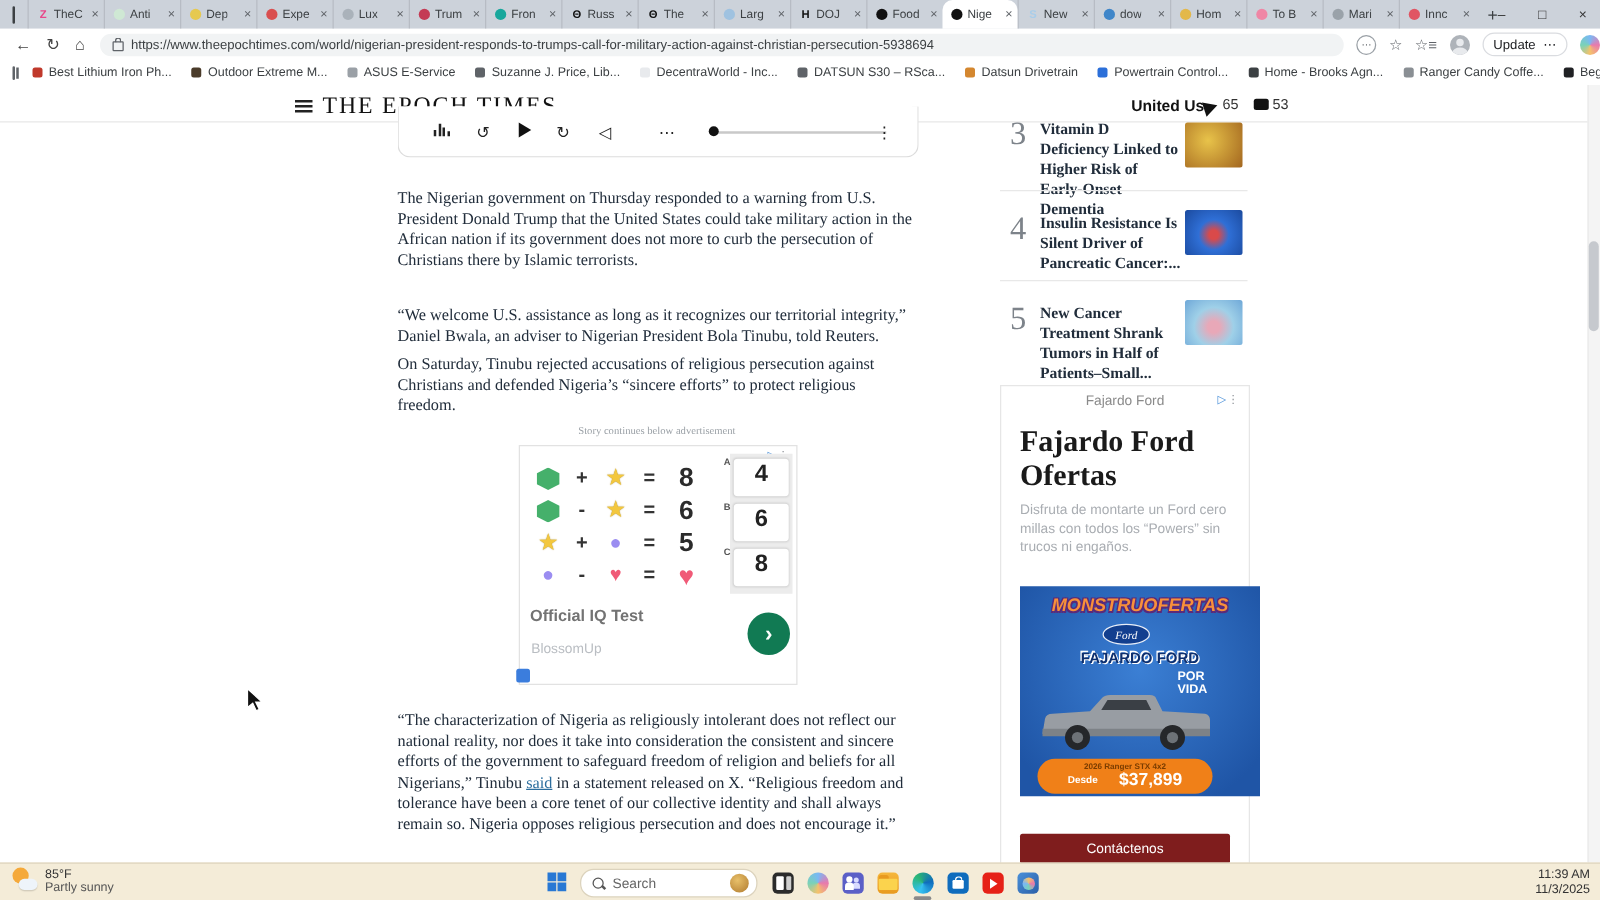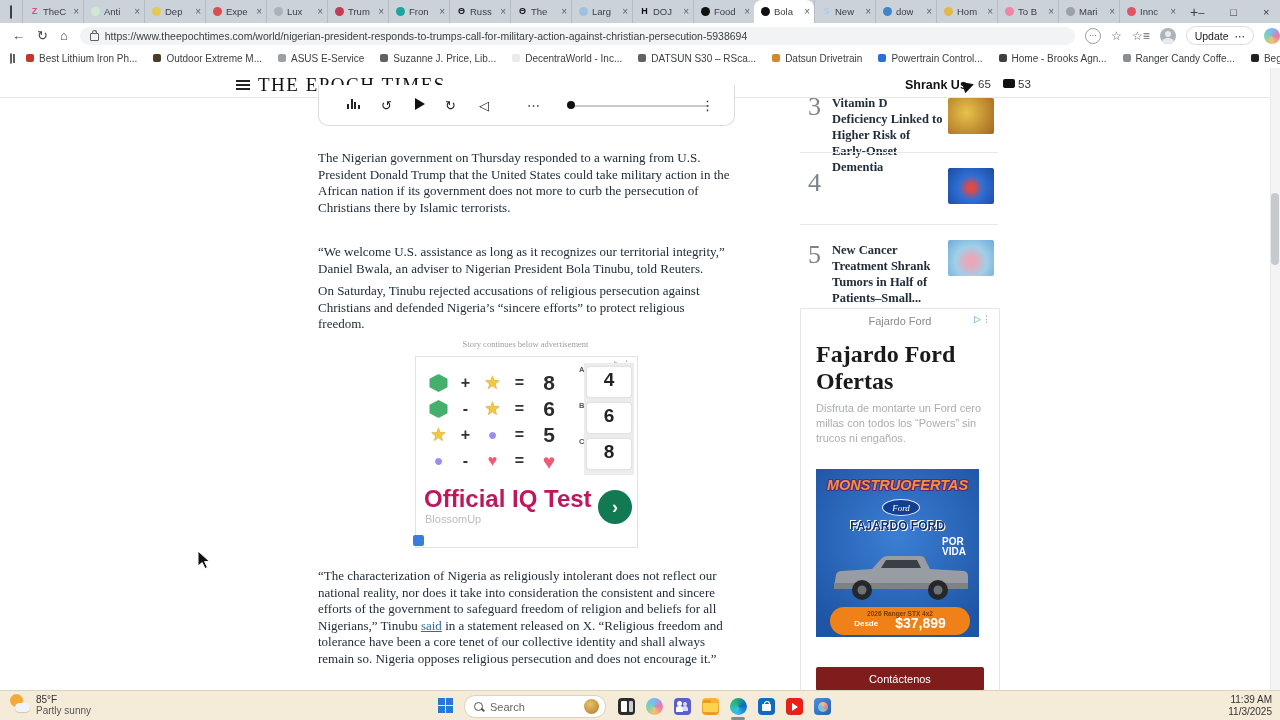--- a/index.html
+++ b/index.html
@@ -88,40 +88,40 @@
            clip-path:polygon(50% 0,95% 26%,95% 74%,50% 100%,5% 74%,5% 26%);}
   .glyphshape{font-size:20px;line-height:1;}
   .starshape{font-size:22px;text-shadow:0 0 1px #9a7b12;}
   .circleshape{font-size:18px;}
   .heartshape{font-size:19px;}
   #ansstrip{position:absolute;left:168px;top:6px;width:50px;height:112px;background:#ececec;}
   .anscard{position:absolute;left:3px;width:44px;height:30px;background:#fff;border-radius:3px;
            box-shadow:0 0 2px rgba(0,0,0,.15);}
   .anscard .k{position:absolute;left:-8px;top:-2px;font-size:7.5px;font-weight:700;color:#555;}
   .anscard .v{position:absolute;left:0;top:2px;width:100%;text-align:center;font-size:19px;font-weight:700;color:#222;}
-  #iqtitle{position:absolute;left:8px;top:128px;font-size:24px;font-weight:700;color:#be185d;}
+  #iqtitle{position:absolute;left:8px;top:128px;font-size:13px;font-weight:700;color:#737373;}
   #iqbrand{position:absolute;left:9px;top:156px;font-size:11px;color:#b9bdc2;}
   #iqcta{position:absolute;left:182px;top:133px;width:34px;height:34px;border-radius:50%;background:#117a53;
          color:#fff;font-size:18px;font-weight:700;display:flex;align-items:center;justify-content:center;}
   #iqmini{position:absolute;left:-3px;top:178px;width:11px;height:11px;background:#3b7ddd;border-radius:2px;}
 
   
   .snum{position:absolute;left:808px;font-family:"Liberation Serif",serif;font-size:26px;color:#7d838a;}
   .stitle{position:absolute;left:832px;width:114px;font-family:"Liberation Serif",serif;font-size:12.5px;
           font-weight:700;line-height:16px;color:#212d3b;}
   .sthumb{position:absolute;left:948px;width:46px;height:36px;border-radius:2px;}
   .sdiv{position:absolute;left:800px;width:198px;height:1px;background:#e8e8e8;}
 
   
   #fordcard{position:absolute;left:800px;top:240px;width:198px;height:382px;border:1px solid #e6e6e6;background:#fff;}
   #fordhead{position:absolute;left:0;top:6px;width:100%;text-align:center;font-size:11px;color:#8a8a8a;}
   #fordtitle{position:absolute;left:15px;top:32px;width:160px;font-family:"Liberation Serif",serif;
              font-size:24px;font-weight:700;line-height:27px;color:#1a1a1a;}
   #fordbody{position:absolute;left:15px;top:92px;width:168px;font-size:11px;line-height:15px;color:#a9adb2;}
-  #fordimg{position:absolute;left:15px;top:160px;width:163px;height:168px;overflow:hidden;
+  #fordimg{position:absolute;left:15px;top:160px;width:192px;height:168px;overflow:hidden;
            background:radial-gradient(circle at 50% 40%,#3b7fd4,#1f55a6 85%);}
   #monstru{position:absolute;left:0;top:8px;width:100%;text-align:center;font-size:14.5px;font-weight:900;
            font-style:italic;color:#f8903a;text-shadow:1px 1px 0 #5a2a7a,-1px -1px 0 #5a2a7a,1px -1px 0 #5a2a7a,-1px 1px 0 #5a2a7a;}
   #fordoval{position:absolute;left:66px;top:30px;width:36px;height:15px;border-radius:50%;background:#123f8f;
             border:1.5px solid #e8eef8;display:flex;align-items:center;justify-content:center;
             font-family:"Liberation Serif",serif;font-style:italic;font-size:9px;color:#fff;}
   #fajardotxt{position:absolute;left:0;top:50px;width:100%;text-align:center;font-size:12px;font-weight:900;
               color:#0e2f6e;text-shadow:1px 1px 0 #fff,-1px -1px 0 #fff;}
   #porvida{position:absolute;left:126px;top:68px;width:34px;font-size:10px;font-weight:900;color:#fff;line-height:10px;}
   #truck{position:absolute;left:6px;top:76px;}
@@ -244,21 +244,21 @@
         <span class="tlabel">DOJ</span>
         <span class="tclose">×</span>
       </div>
     <div class="tab">
         <span class="ticon" style="background: rgb(17, 17, 17);"></span>
         <span class="tlabel">Food</span>
         <span class="tclose">×</span>
       </div>
     <div class="tab active">
         <span class="ticon" style="background: rgb(17, 17, 17);"></span>
-        <span class="tlabel">Bola</span>
+        <span class="tlabel">Nige</span>
         <span class="tclose">×</span>
       </div>
     <div class="tab">
         <span class="ticon" style="background: transparent; color: rgb(168, 205, 234);">S</span>
         <span class="tlabel">New</span>
         <span class="tclose">×</span>
       </div>
     <div class="tab">
         <span class="ticon" style="background: rgb(63, 134, 201);"></span>
         <span class="tlabel">dow</span>
@@ -363,21 +363,21 @@
   </div>
 
   <div id="page">
 
     <span class="menusearch">
         <i></i>
         <i></i>
         <i></i>
       </span>
     <div id="logo">THE EPOCH TIMES</div>
-    <div id="supportus">Shrank Us</div>
+    <div id="supportus">United Us</div>
     <span class="sharearrow"></span>
     <span class="cnt" style="left:978px">65</span>
     <span class="bubble"></span>
     <span class="cnt" style="left:1018px">53</span>
     <div id="headrule"></div>
 
     <div id="player">
       <span class="pico bars" style="left:28px;top:11px"><i style="height:5px"></i><i style="height:10px"></i><i style="height:7px"></i><i style="height:4px"></i></span>
       <span class="pico" style="left:62px">↺</span>
       <span class="ptri" style="left:96px"></span>
@@ -451,20 +451,21 @@
     </div>
 
     <p class="art" style="top:500px"><span>“The characterization of Nigeria as religiously intolerant does not reflect our national reality, nor does it take into consideration the consistent and sincere efforts of the government to safeguard freedom of religion and beliefs for all Nigerians,” Tinubu </span><a href="#">said</a><span> in a statement released on X. “Religious freedom and tolerance have been a core tenet of our collective identity and shall always remain so. Nigeria opposes religious persecution and does not encourage it.”</span></p>
 
     <span class="snum" style="top:24px">3</span>
     <div class="stitle" style="top:27px">Vitamin D Deficiency Linked to Higher Risk of Early-Onset Dementia</div>
     <div class="sthumb" style="top:30px;background:radial-gradient(circle at 40% 40%,#e8c34a,#a3661f)"></div>
     <div class="sdiv" style="top:84px"></div>
 
     <span class="snum" style="top:100px">4</span>
+    <div class="stitle" style="top:102px">Insulin Resistance Is Silent Driver of Pancreatic Cancer:...</div>
     <div class="sthumb" style="top:100px;background:radial-gradient(circle at 50% 55%,#d94a4a 12%,#2f6fd6 40%,#1b4a9e)"></div>
     <div class="sdiv" style="top:156px"></div>
 
     <span class="snum" style="top:172px">5</span>
     <div class="stitle" style="top:174px">New Cancer Treatment Shrank Tumors in Half of Patients–Small...</div>
     <div class="sthumb" style="top:172px;background:radial-gradient(circle at 50% 60%,#e8a8b8 15%,#9fd0e8 50%,#6fa8d8)"></div>
 
     <div id="fordcard">
       <div id="fordhead">Fajardo Ford</div>
       <span class="adch" style="right:18px;top:5px">▷</span>

